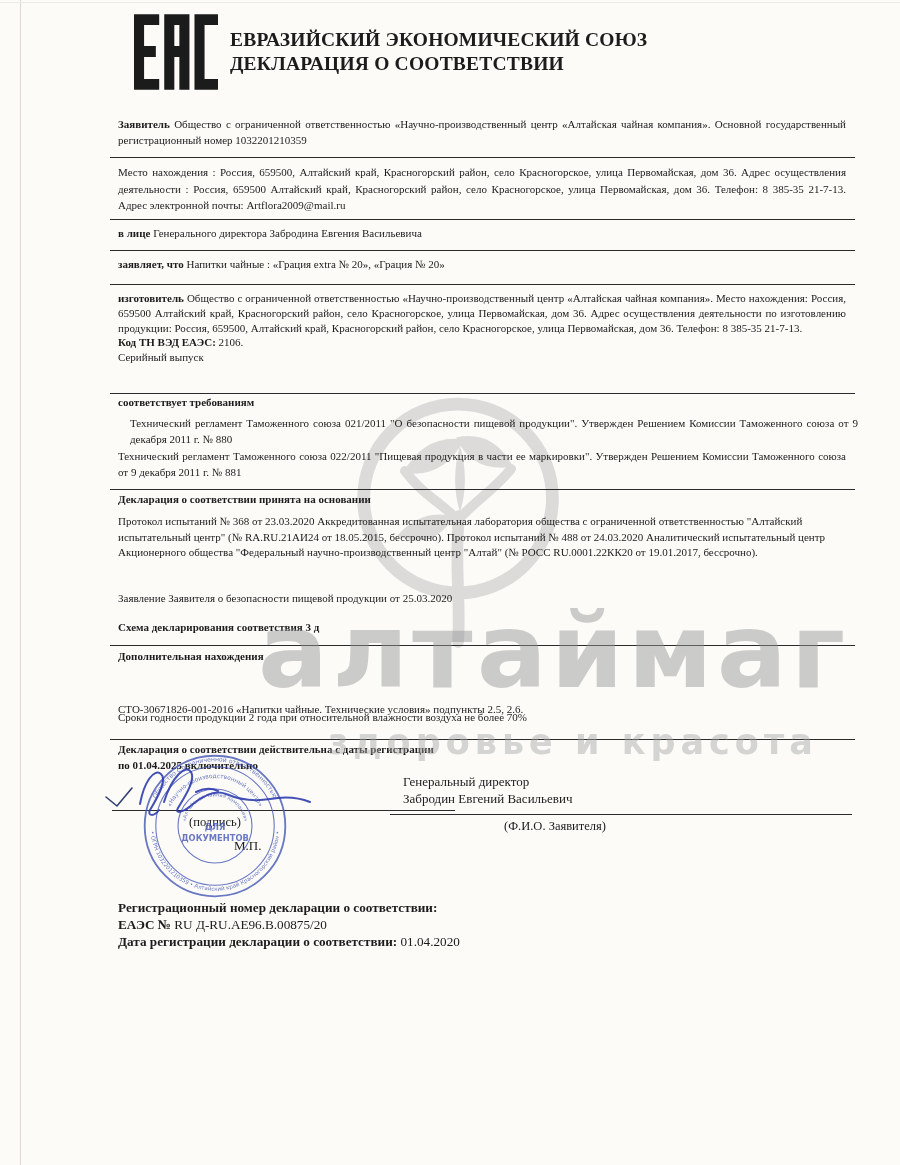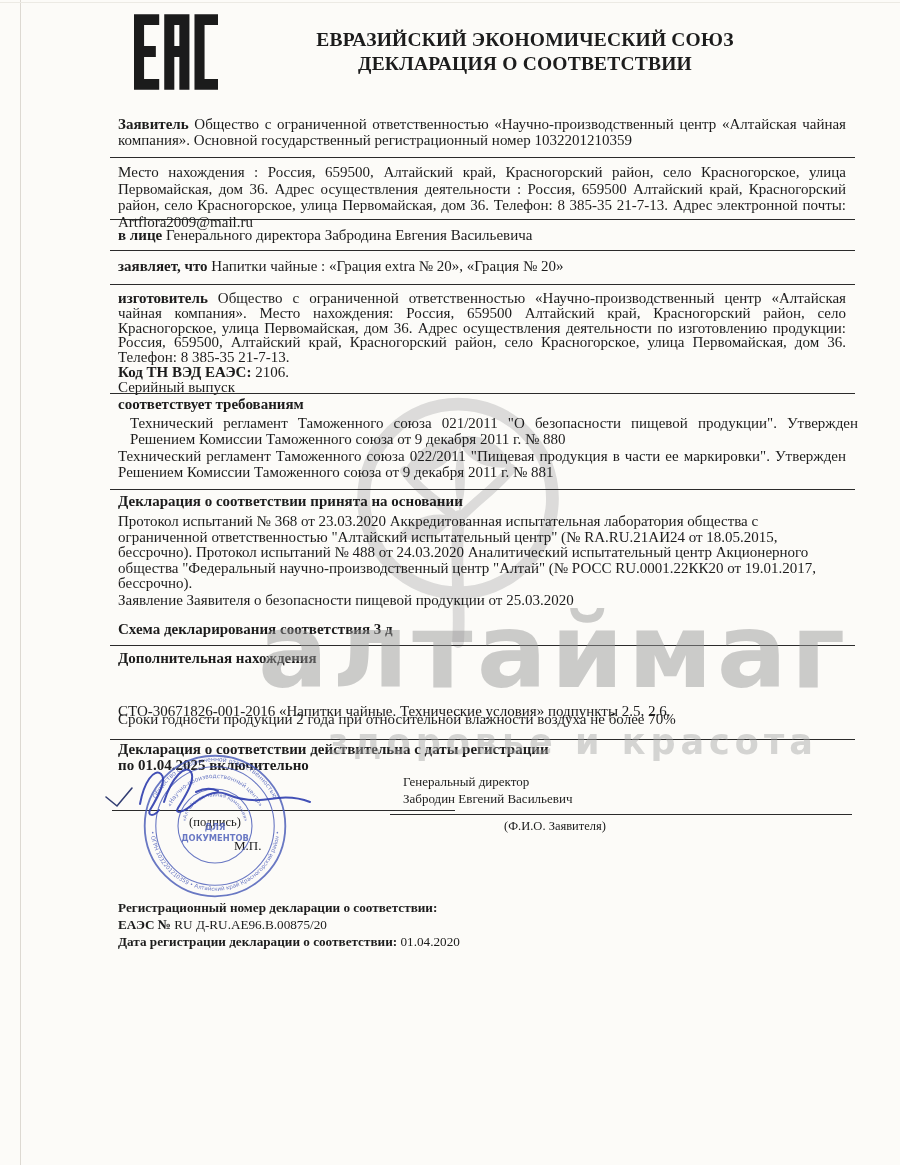--- a/index.html
+++ b/index.html
@@ -10,22 +10,22 @@
     background:#fcfbf8;
     overflow:hidden;
     font-family:"Liberation Serif", serif;
     color:#1c1c1c;
   }
   .scan-edge-left{position:absolute;left:20px;top:0;width:1px;height:100%;background:#ddd9d2;}
   .scan-edge-top{position:absolute;left:0;top:2px;width:100%;height:1px;background:#eceae4;}
   .abs{position:absolute;}
   .z-text{z-index:2;}
   .hr{position:absolute;left:110px;width:745px;height:0;border-top:1.5px solid #2b2b2b;z-index:2;}
-  .title{left:230px;top:28px;width:590px;text-align:center;font-weight:bold;font-size:19.5px;line-height:24px;letter-spacing:.2px;}
-  .body-block{left:118px;width:728px;font-size:15px;}
+  .title{left:230px;top:28px;width:590px;text-align:left;font-weight:bold;font-size:19.5px;line-height:24px;letter-spacing:.2px;}
+  .body-block{left:118px;width:728px;font-size:11px;}
   .jst{text-align:justify;}
   b{font-weight:bold;}
   .cap{font-size:12.5px;}
   
   .wm{z-index:6;pointer-events:none;}
   .wm-brand{
     left:258px;top:596px;width:640px;
     font-family:"DejaVu Sans", sans-serif;font-weight:bold;
     font-size:104px;line-height:110px;letter-spacing:4px;
     color:rgba(150,150,150,0.48);

